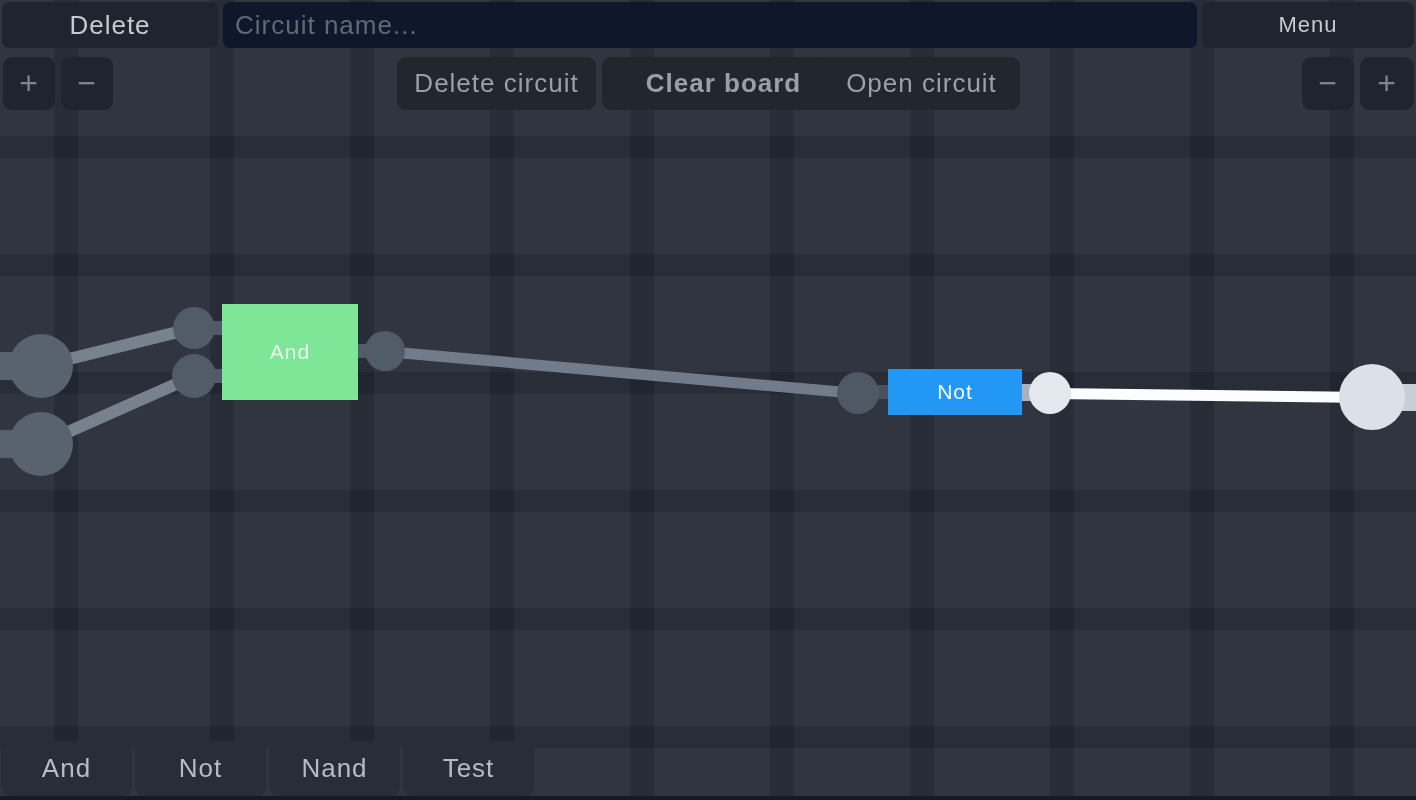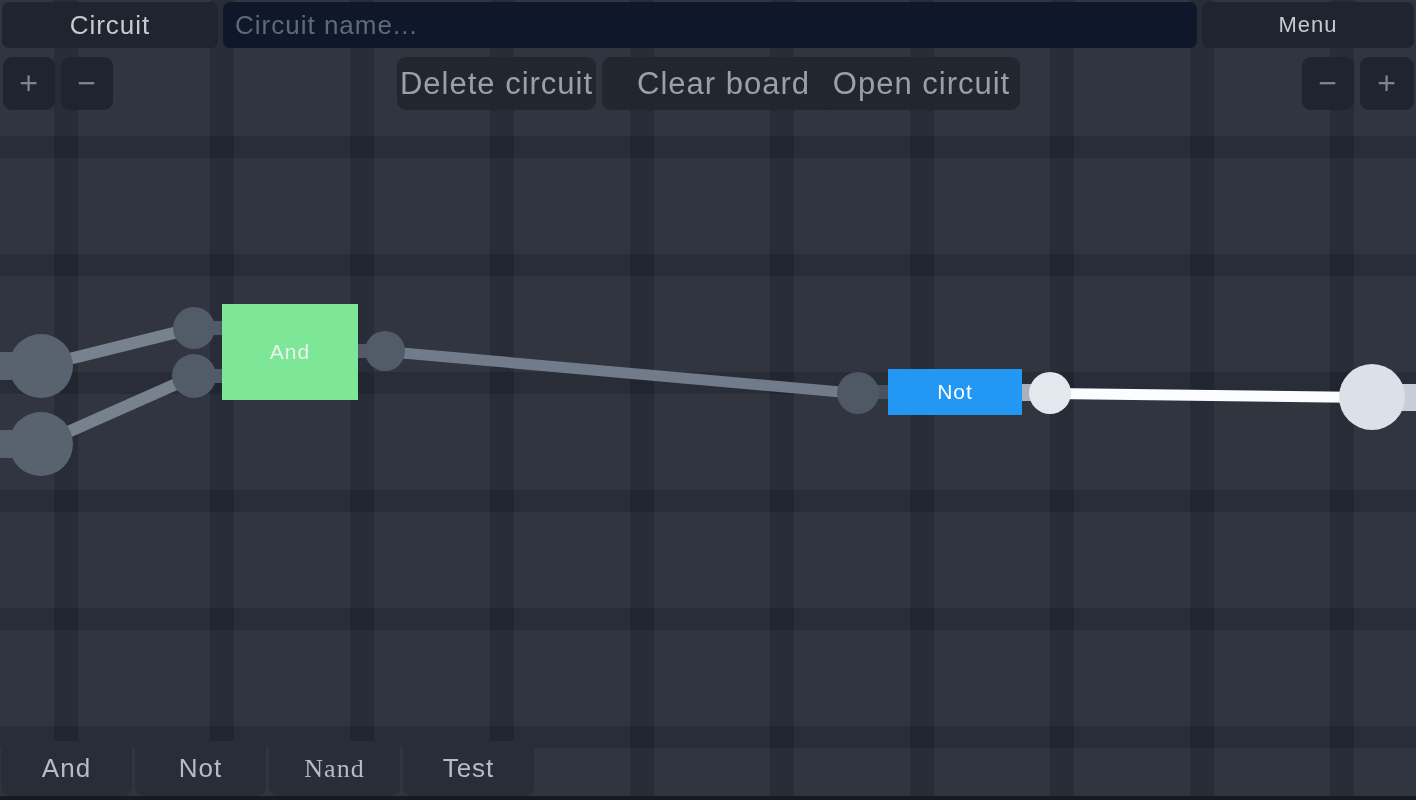--- a/index.html
+++ b/index.html
@@ -47,30 +47,30 @@
   .circuit-name::placeholder { color:#606976; opacity:1; }
   .btn.menu { left:1202px; top:2px; width:212px; height:46px; border-radius:7px; background:#1f242e; color:#c6cbd2; font-size:22px; }
 
   
   .btn.sq  { top:57px; width:52px; height:53px; border-radius:9px; background:#20242e; color:#7d8591; font-size:32px; font-weight:300; }
   .btn.zl-plus  { left:3px; }
   .btn.zl-minus { left:61px; }
   .btn.zr-minus { left:1302px; }
   .btn.zr-plus  { left:1360px; width:54px; }
 
-  .btn.mid { top:57px; height:53px; border-radius:9px; background:#21262f; color:#99a0aa; font-size:31px; }
+  .btn.mid { top:57px; height:53px; border-radius:9px; background:#21262f; color:#99a0aa; font-size:26px; }
   .btn.delete { left:397px; width:199px; }
-  .btn.clear  { left:602px; width:243px; }
+  .btn.clear  { left:602px; width:243px;font-weight:bold; }
   .btn.open   { left:823px; width:197px; }
 
   
   .btn.pal { top:741px; height:55px; width:131px; border-radius:9px; background:#282d38; color:#b6bcc4; font-size:26px; }
   .btn.pal0 { left:1px; }
   .btn.pal1 { left:135px; }
-  .btn.pal2 { left:269px;font-family:Liberation Serif, serif; }
+  .btn.pal2 { left:269px; }
   .btn.pal3 { left:403px; }
 
   .bottom-strip { position:absolute; left:0; bottom:0; width:1416px; height:4px; background:#161a21; }
 </style>
 </head>
 <body>
 
 <div id="app">
 
   <div class="canvas">
@@ -98,21 +98,21 @@
         <div class="gate" style="left: 222px; top: 304px; width: 136px; height: 96px; background: rgb(126, 230, 151); color: rgb(234, 246, 236); font-size: 21px;">
           <span>And</span>
         </div>
         <div class="gate" style="left: 888px; top: 369px; width: 134px; height: 46px; background: rgb(34, 152, 244); color: rgb(255, 255, 255); font-size: 21px;">
           <span>Not</span>
         </div>
       </div>
   </div>
 
   <header>
-    <button class="btn create">Circuit</button>
+    <button class="btn create">Delete</button>
     <input class="circuit-name" type="text" placeholder="Circuit name..." style="">
     <button class="btn menu">Menu</button>
 
     <button class="btn sq zl-plus">+</button>
     <button class="btn sq zl-minus">−</button>
 
     <button class="btn mid delete">Delete circuit</button>
     <button class="btn mid clear">Clear board</button>
     <button class="btn mid open">Open circuit</button>
 

